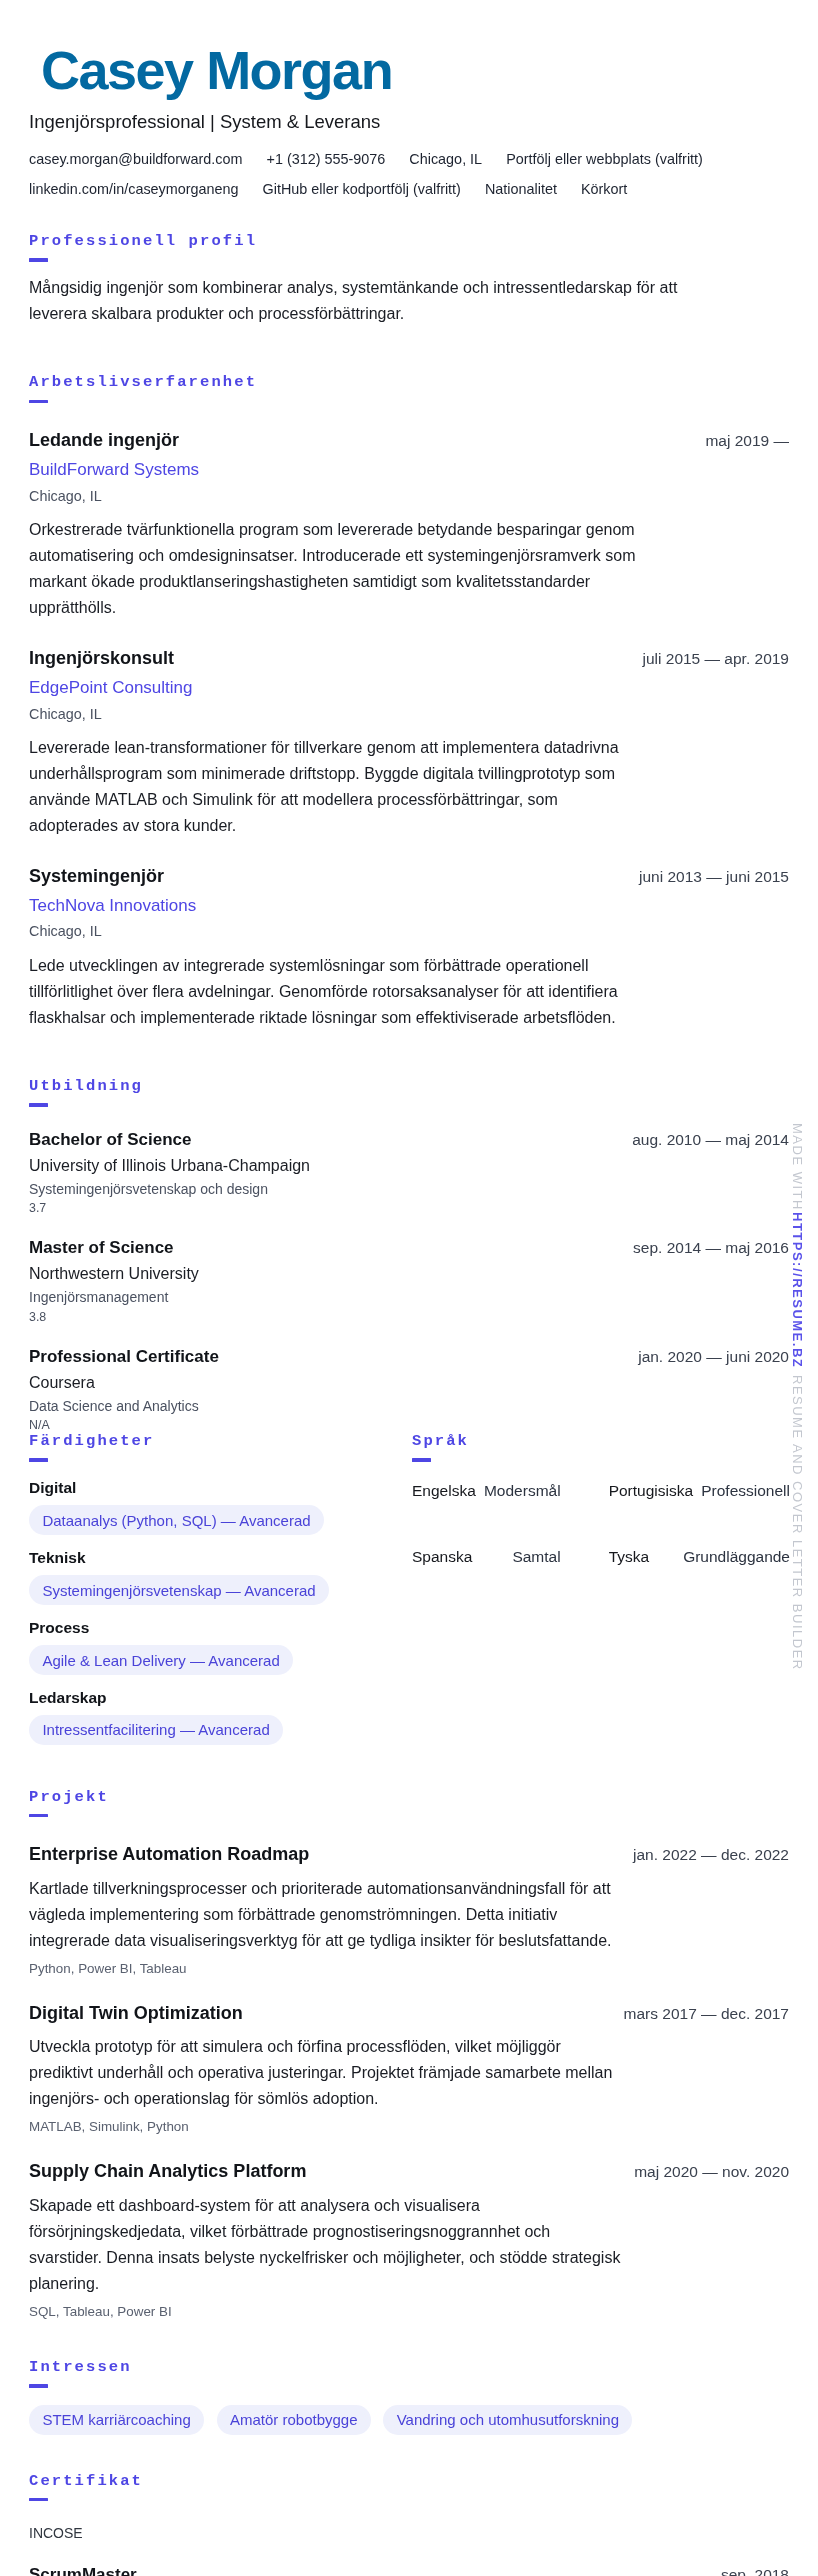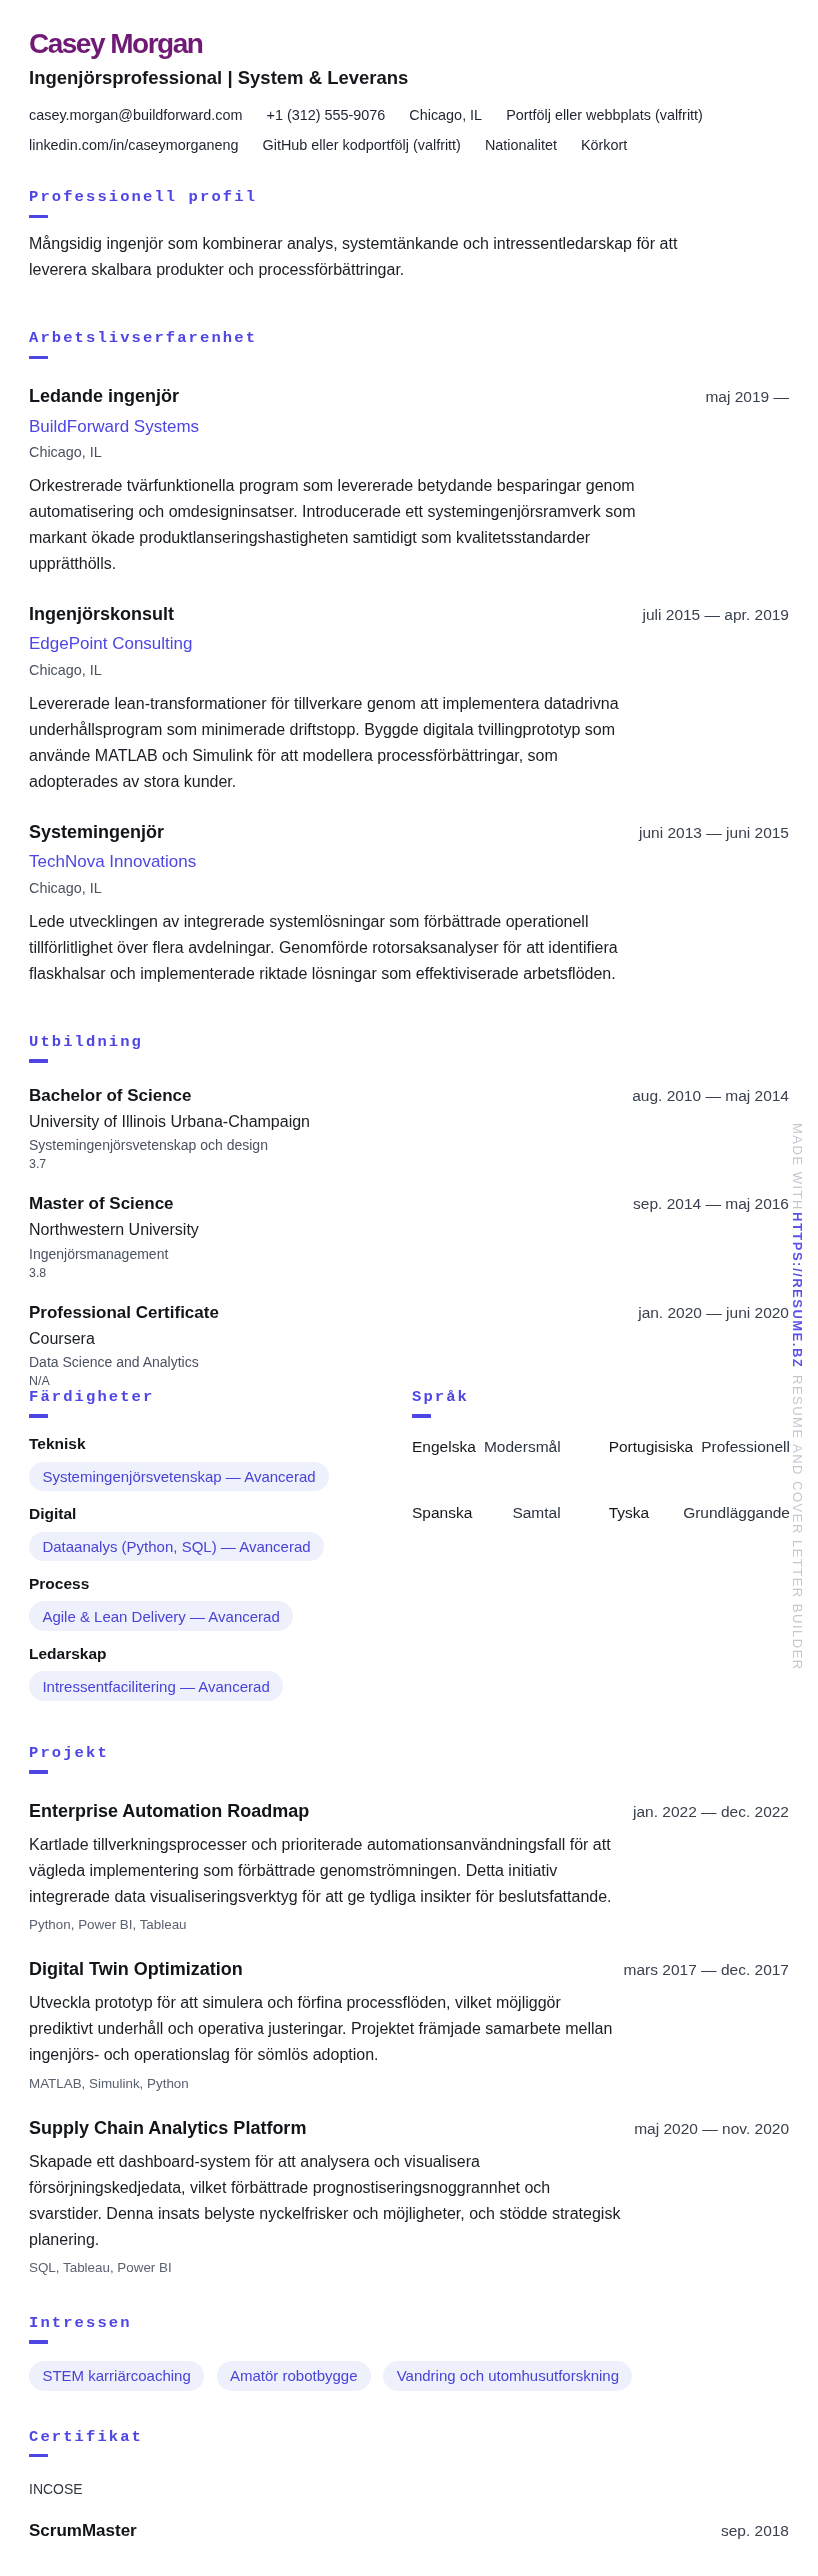--- a/index.html
+++ b/index.html
@@ -5,22 +5,22 @@
   html,body{margin:0;padding:0;}
   body{
     width:818px;height:2667px;overflow:hidden;position:relative;
     background:#ffffff;color:#16181d;
     font-family:"Liberation Sans","DejaVu Sans",sans-serif;
     -webkit-font-smoothing:antialiased;
   }
   .page{padding:29px 29px 0 29px;}
 
   
-  .name{font-size:28px;font-weight:700;letter-spacing:-1.5px;line-height:1.08;margin:0;color:#701a75;}
-  .headline{font-size:18.5px;margin-top:8.2px;color:#16181d;font-weight:bold;}
+  .name{font-size:54px;font-weight:700;letter-spacing:-1.5px;line-height:1.08;margin:12px;color:#0369a1;}
+  .headline{font-size:18.5px;margin-top:8.2px;color:#16181d;}
   .contact-row{display:flex;flex-wrap:wrap;gap:11px 24px;margin-top:17.5px;font-size:14.4px;color:#1d2330;}
   .contact-row + .contact-row{margin-top:14.4px;}
 
   
   .section{margin-top:46px;}
   .sec-head{
     font-family:"Liberation Mono","DejaVu Sans Mono",monospace;
     font-size:15.5px;font-weight:700;letter-spacing:2.1px;color:#4e46e4;
   }
   .sec-bar{width:18.5px;height:3.6px;background:#4e46e4;margin-top:8.2px;border-radius:0.5px;}
@@ -186,27 +186,27 @@
   </div>
 </div>
   </section>
 
   <div class="twocol">
     <section class="col-left">
       <div class="sec-head">Färdigheter</div>
       <div class="sec-bar"></div>
       <div id="skills">
   <div class="skill-group">
+    <div class="skill-label">Digital</div>
+    <span class="chip">Dataanalys (Python, SQL) — Avancerad</span>
+  </div>
+
+  <div class="skill-group">
     <div class="skill-label">Teknisk</div>
     <span class="chip">Systemingenjörsvetenskap — Avancerad</span>
-  </div>
-
-  <div class="skill-group">
-    <div class="skill-label">Digital</div>
-    <span class="chip">Dataanalys (Python, SQL) — Avancerad</span>
   </div>
 
   <div class="skill-group">
     <div class="skill-label">Process</div>
     <span class="chip">Agile &amp; Lean Delivery — Avancerad</span>
   </div>
 
   <div class="skill-group">
     <div class="skill-label">Ledarskap</div>
     <span class="chip">Intressentfacilitering — Avancerad</span>

